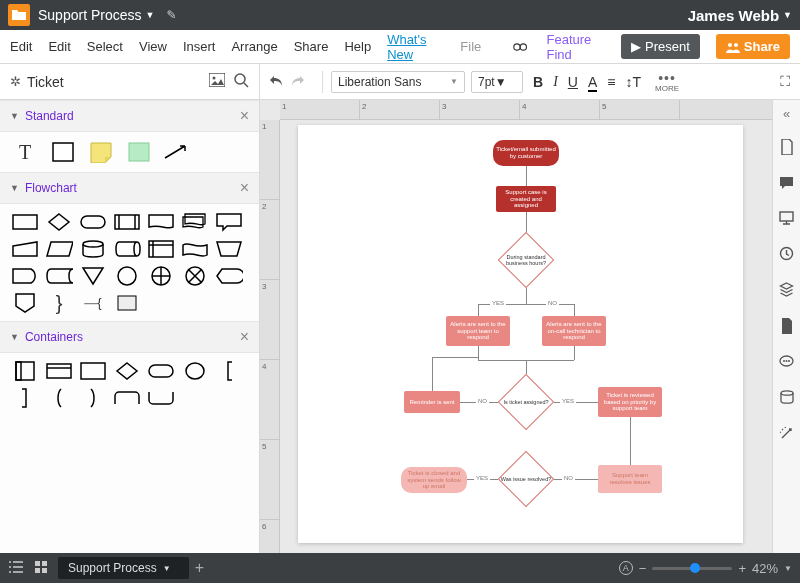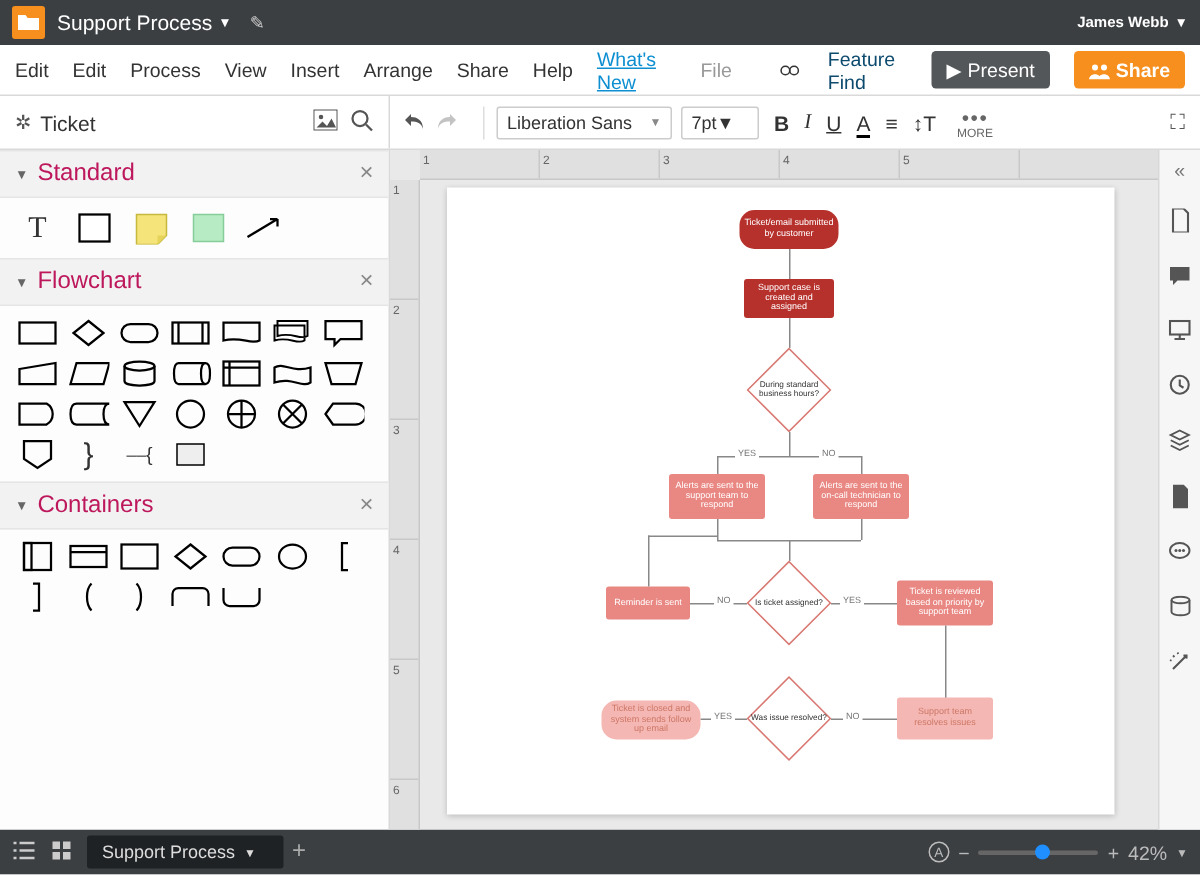--- a/index.html
+++ b/index.html
@@ -4,51 +4,51 @@
 <style>
 * { margin: 0; padding: 0; box-sizing: border-box; font-family: Arial, Helvetica, sans-serif; }
 body { width: 800px; height: 583px; overflow: hidden; background: #fff; color: #333; font-size: 13px; }
 
 .titlebar { height: 30px; background: #3b3f42; display: flex; align-items: center; padding: 0 8px; color: #fff; }
 .titlebar .folder { width: 22px; height: 22px; background: #f78f1e; border-radius: 2px; display: flex; align-items: center; justify-content: center; margin-right: 8px; }
 .titlebar .title { font-size: 14px; }
 .titlebar .drop { margin-left: 4px; font-size: 9px; }
 .titlebar .pencil { margin-left: 12px; font-size: 12px; color: #ccc; }
 .titlebar .spacer { flex: 1; }
-.titlebar .user { font-size: 10px; font-weight: bold; }
+.titlebar .user { font-size: 15px; font-weight: bold; }
 
 .menubar { height: 34px; display: flex; align-items: center; padding: 0 10px; border-bottom: 1px solid #d9d9d9; gap: 16px; }
 .menubar .mitem { color: #333; cursor: pointer; }
 .menubar .whatsnew { color: #0d8fd1; text-decoration: underline; }
 .menubar .saved { color: #999; }
 .menubar .spacer { flex: 1; }
-.menubar .ff { display: flex; align-items: center; color: #0c4a6e; gap: 19px; }
+.menubar .ff { display: flex; align-items: center; color: #8b5cf6; gap: 19px; }
 .menubar .present { background: #545759; color: #fff; padding: 5px 10px; border-radius: 3px; display: flex; align-items: center; gap: 4px; font-size: 13px; }
 .menubar .share { background: #f78f1e; color: #fff; padding: 5px 10px; border-radius: 3px; display: flex; align-items: center; gap: 4px; font-weight: bold; font-size: 13px; }
 
 .toolbar { height: 36px; display: flex; align-items: center; border-bottom: 1px solid #d9d9d9; }
 .toolbar .shapes-head { width: 260px; display: flex; align-items: center; padding: 0 10px; height: 100%; border-right: 1px solid #d9d9d9; }
 .toolbar .shapes-head .gear { margin-right: 6px; color: #555; }
 .toolbar .shapes-head .lbl { font-size: 14px; color: #333; }
 .toolbar .shapes-head .sp { flex: 1; }
 .toolbar .shapes-head .hicon { margin-left: 8px; color: #555; }
 .toolbar .undo-redo { display:flex; align-items:center; padding:0 8px; gap:6px; color:#555;}
-.toolbar .font-sel { display:flex; align-items:center; border:1px solid #ccc; padding:3px 6px; width:117px; font-size:12px; border-radius:2px;}
+.toolbar .font-sel { display:flex; align-items:center; border:1px solid #ccc; padding:3px 6px; width:134px; font-size:12px; border-radius:2px;}
 .toolbar .font-sel .dd { margin-left:auto; font-size: 8px; color:#888;}
 .toolbar .size-sel { display:flex; align-items:center; border:1px solid #ccc; padding:3px 6px; width:52px; font-size:12px; border-radius:2px; margin-left:6px;}
 .toolbar .fmt { display:flex; align-items:center; gap:10px; margin-left:10px; color:#333;}
 .toolbar .fmt span { font-size:14px; }
 .toolbar .more { margin-left:14px; text-align:center; font-size:8px; color:#666; display:flex; flex-direction:column; align-items:center; line-height: 1; }
 .toolbar .full { margin-left:auto; margin-right:10px; color:#555; font-size: 14px; }
 
 .main { display: flex; height: 453px; }
 .sidebar { width: 260px; border-right: 1px solid #d9d9d9; display: flex; flex-direction: column; background: #fdfdfd; }
 .sidebar .sec-head { display:flex; align-items:center; padding:6px 10px; background:#f2f2f2; border-bottom:1px solid #e5e5e5; border-top:1px solid #e5e5e5;}
 .sidebar .sec-head .chev { font-size:9px; color:#666; margin-right:6px; }
-.sidebar .sec-head .lbl { color:#be185d; font-size:16px; }
+.sidebar .sec-head .lbl { color:#6d28d9; font-size:12px; }
 .sidebar .sec-head .close { margin-left:auto; color:#888; font-size:16px; }
 .sidebar .sec-body { padding: 8px 10px; display:flex; flex-wrap:wrap; gap: 6px 8px; align-items: center;}
 .shape-grid { display:flex; flex-wrap:wrap; gap: 3px 4px; padding: 6px 10px;}
 .sbox { width:30px; height:24px; display:flex; align-items:center; justify-content:center;}
 .importd { margin-top:auto; border-top:1px solid #d9d9d9; padding:12px; text-align:center; color:#333; font-size:14px; display:flex; align-items:center; justify-content:center; gap:6px;}
 
 .canvas-wrap { flex:1; position:relative; background:#e9e9e9; display:flex; }
 .ruler-h { position:absolute; top:0; left:20px; right:28px; height:20px; background:#e0e0e0; border-bottom:1px solid #c8c8c8; font-size:8px; color:#666; display:flex;}
 .ruler-h div { width: 80px; border-right: 1px solid #c8c8c8; padding:2px 2px 0 2px;}
 .ruler-v { position:absolute; top:20px; left:0; bottom:0; width:20px; background:#e0e0e0; border-right:1px solid #c8c8c8; font-size:8px; color:#666;}
@@ -93,21 +93,21 @@
   <span class="drop">▼</span>
   <span class="pencil">✎</span>
   <div class="spacer"></div>
   <span class="user">James Webb</span>
   <span class="drop" style="margin-left:4px">▼</span>
 </div>
 
 <div class="menubar">
   <span class="mitem">Edit</span>
   <span class="mitem">Edit</span>
-  <span class="mitem">Process</span>
+  <span class="mitem">Select</span>
   <span class="mitem">View</span>
   <span class="mitem">Insert</span>
   <span class="mitem">Arrange</span>
   <span class="mitem">Share</span>
   <span class="mitem">Help</span>
   <span class="mitem whatsnew">What's New</span>
   <span class="mitem saved">File</span>
   <div class="spacer"></div>
   <div class="ff">
     <svg width="18" height="12" viewBox="0 0 18 12">

